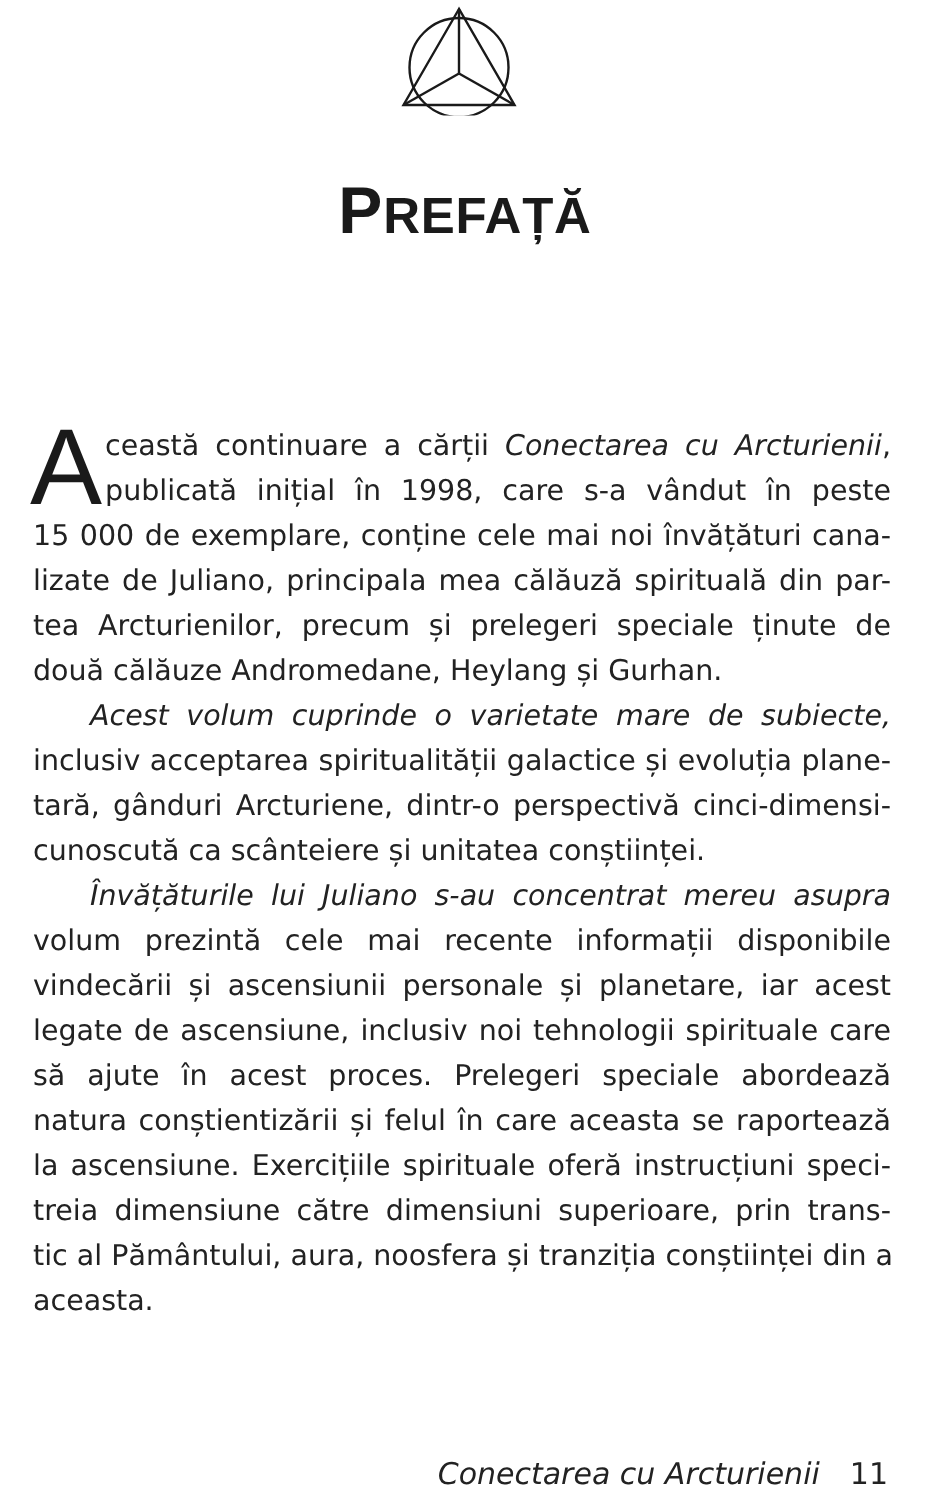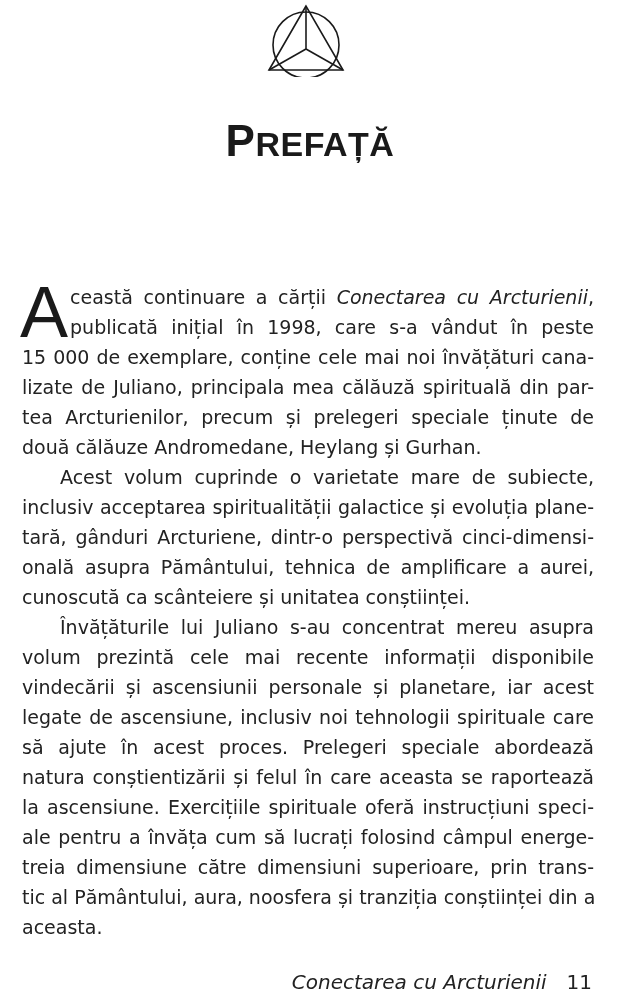--- a/index.html
+++ b/index.html
@@ -8,21 +8,21 @@
   .emblem { position: absolute; left: 266px; top: 2px; width: 80px; height: 75px; }
   .title { position: absolute; left: 0; width: 620px; top: 92px; text-align: center;
            font-family: "Liberation Sans", sans-serif; color: #1a1a1a;
            font-size: 44px; letter-spacing: 0.5px; line-height: 50px; margin-top: 24px; }
   .title .sc { font-size: 34px; }
   .body-text { position: absolute; left: 22px; top: 282px; width: 572px;
                font-family: "DejaVu Sans", sans-serif; font-size: 19px; line-height: 30px;
                color: #222; }
   .line { display: block; white-space: nowrap; text-align: justify; text-align-last: justify; height: 30px; }
   .line.last { text-align-last: left; }
-  .indent { padding-left: 38px; }
+  .indent { padding-left: 38px; font-style: italic; }
   .dropcap { float: left; font-family: "Liberation Sans", sans-serif; font-size: 72px;
              line-height: 56px; margin: 2px 2px 0 -2px; color: #1a1a1a; font-weight: normal; height: 58px; }
   .dc-line { display: block; white-space: nowrap; text-align: justify; text-align-last: justify; height: 30px; }
   em { font-style: italic; }
   .footer { position: absolute; top: 970px; right: 28px; font-size: 20px; color: #222;
             font-family: "DejaVu Sans", sans-serif; }
   .footer .book { font-style: italic; margin-right: 20px; }
 </style>
 </head>
 <body>
@@ -44,32 +44,30 @@
     <span class="dc-line">publicată inițial în 1998, care s-a vândut în peste</span>
     <span class="line">15 000 de exemplare, conține cele mai noi învățături cana-</span>
     <span class="line">lizate de Juliano, principala mea călăuză spirituală din par-</span>
     <span class="line">tea Arcturienilor, precum și prelegeri speciale ținute de</span>
     <span class="line last">două călăuze Andromedane, Heylang și Gurhan.</span>
   </div>
   <div class="para">
     <span class="line indent">Acest volum cuprinde o varietate mare de subiecte,</span>
     <span class="line">inclusiv acceptarea spiritualității galactice și evoluția plane-</span>
     <span class="line">tară, gânduri Arcturiene, dintr-o perspectivă cinci-dimensi-</span>
-    <span class="line">onală asupra Pământului, tehnica de amplificare a aurei,</span>
     <span class="line last">cunoscută ca scânteiere și unitatea conștiinței.</span>
   </div>
   <div class="para">
     <span class="line indent">Învățăturile lui Juliano s-au concentrat mereu asupra</span>
     <span class="line">volum prezintă cele mai recente informații disponibile</span>
     <span class="line">vindecării și ascensiunii personale și planetare, iar acest</span>
     <span class="line">legate de ascensiune, inclusiv noi tehnologii spirituale care</span>
     <span class="line">să ajute în acest proces. Prelegeri speciale abordează</span>
     <span class="line">natura conștientizării și felul în care aceasta se raportează</span>
     <span class="line">la ascensiune. Exercițiile spirituale oferă instrucțiuni speci-</span>
-    <span class="line">ale pentru a învăța cum să lucrați folosind câmpul energe-</span>
     <span class="line">treia dimensiune către dimensiuni superioare, prin trans-</span>
     <span class="line">tic al Pământului, aura, noosfera și tranziția conștiinței din a</span>
     <span class="line last">aceasta.</span>
   </div>
 </div>
 
 <div class="footer">
   <span class="book">Conectarea cu Arcturienii</span><span>11</span>
 </div>
 

